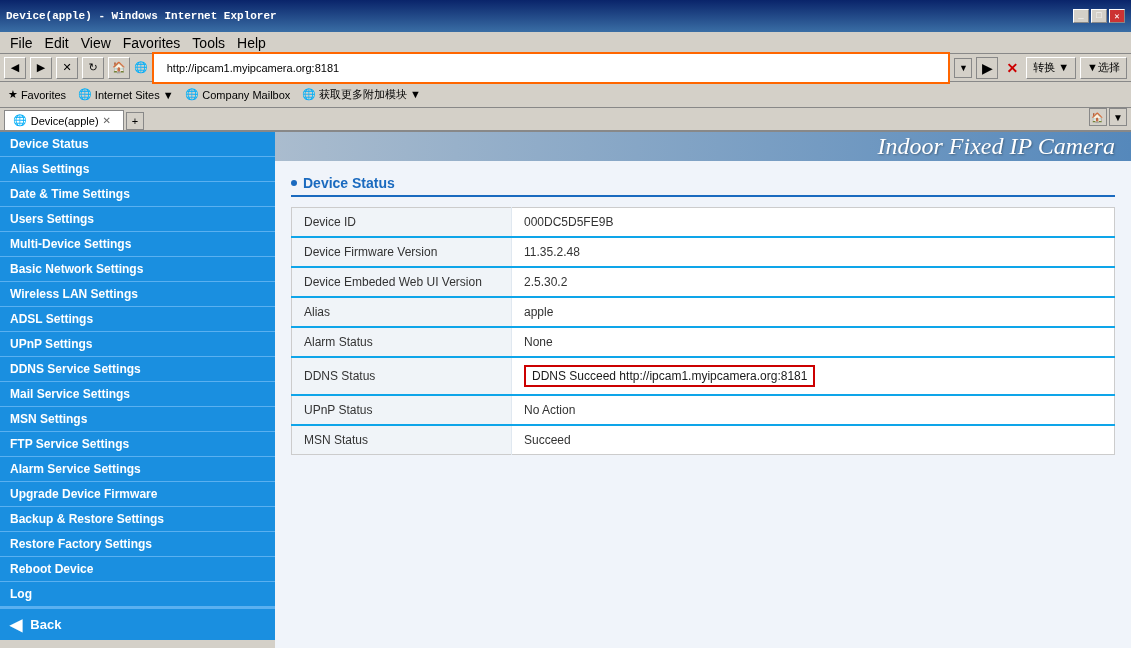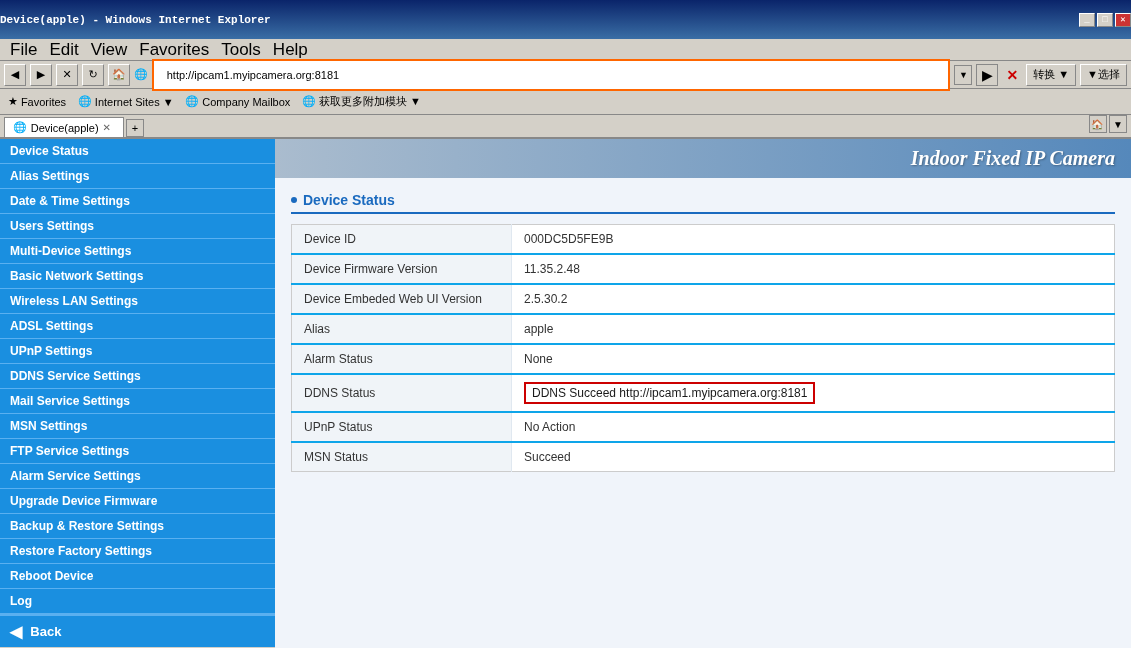--- a/index.html
+++ b/index.html
@@ -4,24 +4,24 @@
   <style>
     * { margin: 0; padding: 0; box-sizing: border-box; }
     body { font-family: Arial, Tahoma, sans-serif; font-size: 12px; background: #d4d0c8; width: 1131px; height: 648px; overflow: hidden; }
 
     
     .title-bar {
       background: linear-gradient(to bottom, #0a246a, #3a6ea5);
       color: white;
       font-size: 11px;
       font-weight: bold;
-      padding: 3px 0;
+      padding: 3px 6px;
       display: flex;
       align-items: center;
-      height: 39px;
+      height: 32px;
       font-family: "Courier New", monospace;
     }
     .title-bar-text { flex: 1; }
     .title-buttons { display: flex; gap: 2px; }
     .title-btn {
       width: 16px; height: 14px;
       background: #d4d0c8;
       border: 1px solid #888;
       border-top-color: #fff;
       border-left-color: #fff;
@@ -35,21 +35,21 @@
     .menu-bar {
       background: #d4d0c8;
       display: flex;
       align-items: center;
       padding: 2px 4px;
       height: 22px;
       border-bottom: 1px solid #888;
     }
     .menu-item {
       padding: 2px 6px;
-      font-size: 17px;
+      font-size: 14px;
       cursor: pointer;
       color: #000;
       text-decoration: none;
     }
 
     
     .address-bar {
       background: #d4d0c8;
       display: flex;
       align-items: center;
@@ -223,25 +223,25 @@
       overflow-y: auto;
     }
     .content-inner {
       background: #f0f4fa;
       margin: 0;
       min-height: 100%;
     }
     .brand-header {
       background: linear-gradient(to right, #aabcce, #5588bb);
       color: white;
-      font-size: 20px;
-      font-weight: bold;
+      font-size: 24px;
+      font-weight: normal;
       font-style: italic;
       text-align: right;
-      padding: 8px 16px;
+      padding: 1px 16px;
       font-family: Georgia, serif;
       text-shadow: 1px 1px 2px rgba(0,0,0,0.3);
     }
 
     .status-section {
       padding: 14px 16px;
     }
     .section-title {
       color: #1a6abf;
       font-size: 14px;

